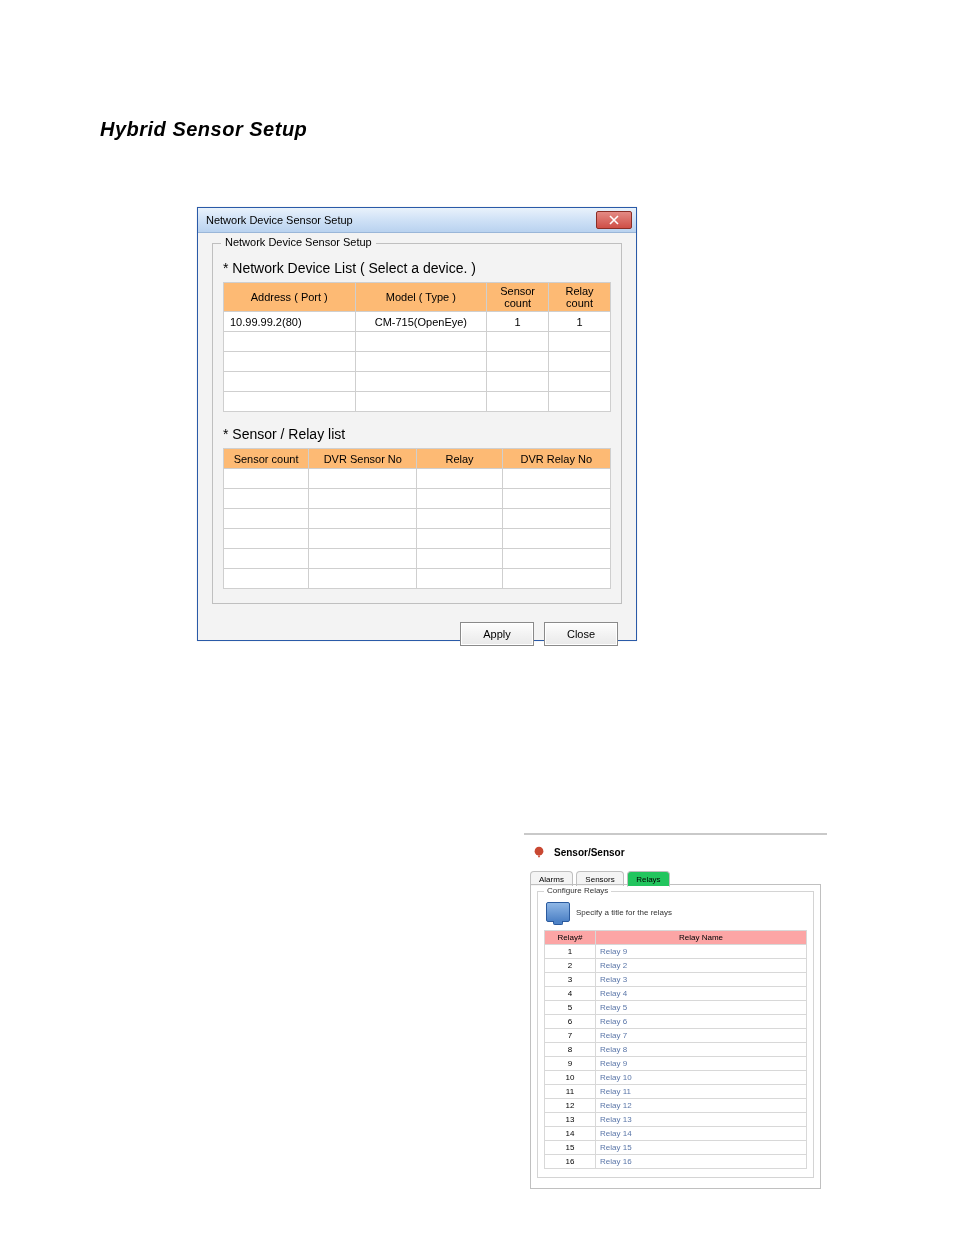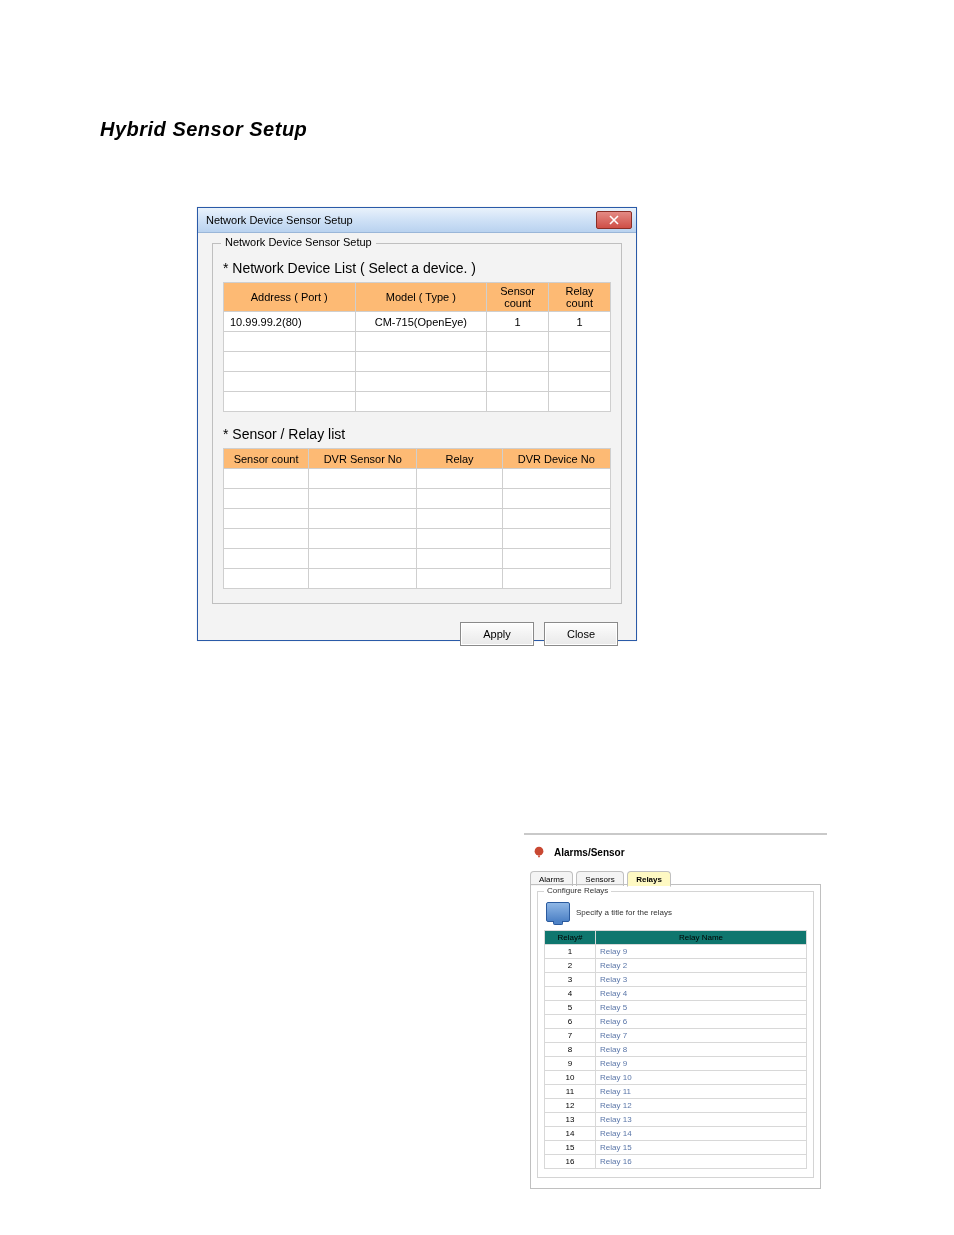--- a/index.html
+++ b/index.html
@@ -171,22 +171,22 @@
     padding: 3px 8px 2px 8px;
     border: 1px solid #c0c0c0;
     border-bottom: none;
     border-radius: 4px 4px 0 0;
     background: #f4f4f4;
     margin-right: -1px;
     bottom: -1px;
     cursor: pointer;
   }
   .tab.active {
-    background: #fef9c3;
-    font-weight: bold;
+    background: #22c55e;
+    font-weight: normal;
     z-index: 2;
     border-bottom: 1px solid #fff;
   }
 
   .panel2-body {
     border: 1px solid #c0c0c0;
     border-top: none;
     margin: 0 6px 6px 6px;
     padding: 6px 6px 10px 6px;
     background: #fff;
@@ -235,21 +235,21 @@
     width: 100%;
     border-collapse: collapse;
     font-size: 8px;
   }
   table.relay-table th, table.relay-table td {
     border: 1px solid #d8d8d8;
     padding: 1px 4px;
     height: 11px;
   }
   table.relay-table th {
-    background: #0f766e;
+    background: #fca5a5;
     font-weight: normal;
     text-align: center;
   }
   table.relay-table td.num {
     text-align: center;
     width: 42px;
   }
   table.relay-table td.name {
     text-align: left;
     color: #5a76a8;
@@ -315,21 +315,21 @@
       </tbody>
         </table>
 
       <div class="subsection-label" style="margin-top:14px">* Sensor / Relay list</div>
       <table class="sensor-table">
         <tbody>
             <tr>
           <th style="width:22%">Sensor count</th>
           <th style="width:28%">DVR Sensor No</th>
           <th style="width:22%">Relay</th>
-          <th style="width:28%">DVR Device No</th>
+          <th style="width:28%">DVR Relay No</th>
         </tr>
         <tr>
               <td></td>
               <td></td>
               <td></td>
               <td></td>
             </tr>
         <tr>
               <td></td>
               <td></td>
@@ -370,21 +370,21 @@
     </div>
   </div>
 </div>
 
 <div class="panel2-wrap">
   <div class="panel2-header">
     <svg viewBox="0 0 16 16">
       <circle cx="8" cy="7" r="5" fill="#c94832"></circle>
       <rect x="7" y="12" width="2" height="2" fill="#c94832"></rect>
     </svg>
-    <span class="htxt">Alarms/Sensor</span>
+    <span class="htxt">Sensor/Sensor</span>
   </div>
 
   <div class="tabrow">
     <span class="tab">Alarms</span>
     <span class="tab">Sensors</span>
     <span class="tab active">Relays</span>
   </div>
 
   <div class="panel2-body">
     <div class="group2">

